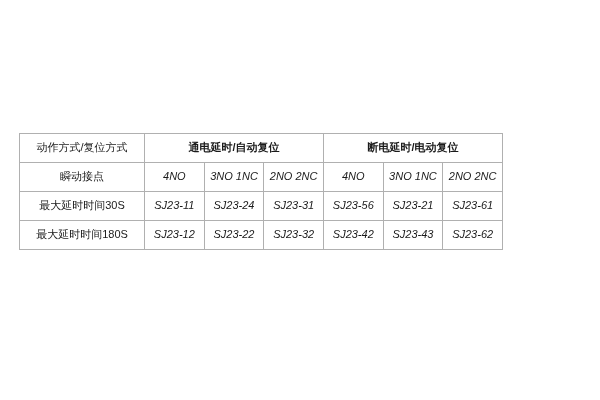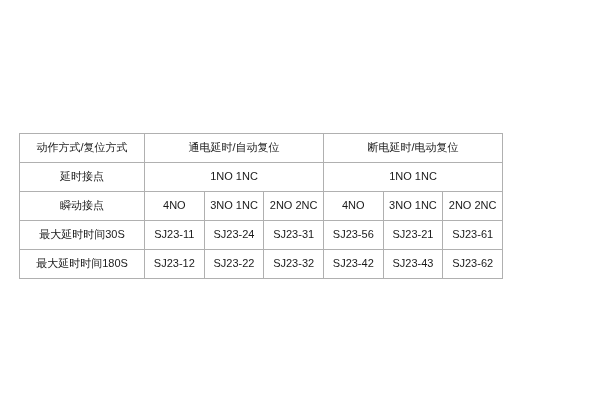--- a/index.html
+++ b/index.html
@@ -41,41 +41,38 @@
     padding: 0 2px;
     line-height: 1.2;
     white-space: nowrap;
   }
   td.label-col {
     width: 120px;
     font-size: 11px;
   }
   td.data-col {
     width: 73.6px;
+    font-style: italic;
   }
   td.group-head {
     font-size: 11px;
+    font-weight: bold;
   }
 </style>
 </head>
 <body>
 
 <div class="page">
   <div class="table-wrap">
     <table class="spec">
       <tbody>
           <tr>
             <td class="label-col">动作方式/复位方式</td>
             <td colspan="3" class="group-head">通电延时/自动复位</td>
             <td colspan="3" class="group-head">断电延时/电动复位</td>
-          </tr>
-          <tr>
-            <td class="label-col">延时接点</td>
-            <td colspan="3" class="group-head">1NO 1NC</td>
-            <td colspan="3" class="group-head">1NO 1NC</td>
           </tr>
           <tr>
             <td class="label-col">瞬动接点</td>
             <td class="data-col">4NO</td>
             <td class="data-col">3NO 1NC</td>
             <td class="data-col">2NO 2NC</td>
             <td class="data-col">4NO</td>
             <td class="data-col">3NO 1NC</td>
             <td class="data-col">2NO 2NC</td>
           </tr>

